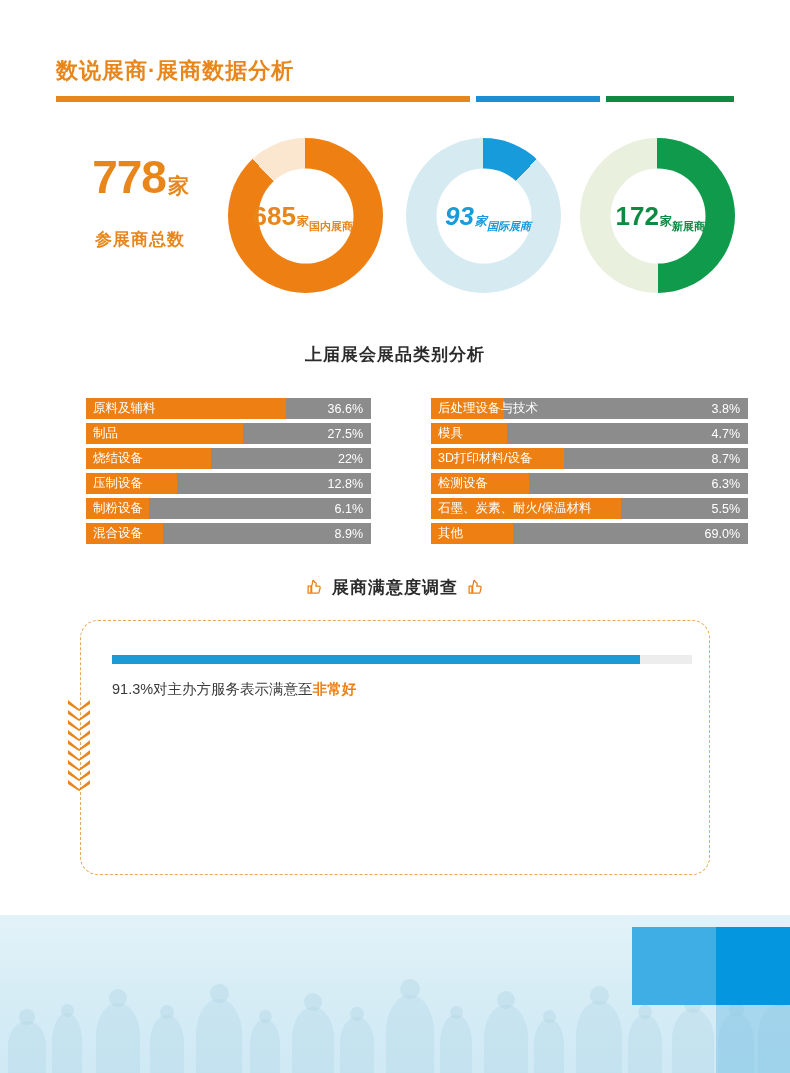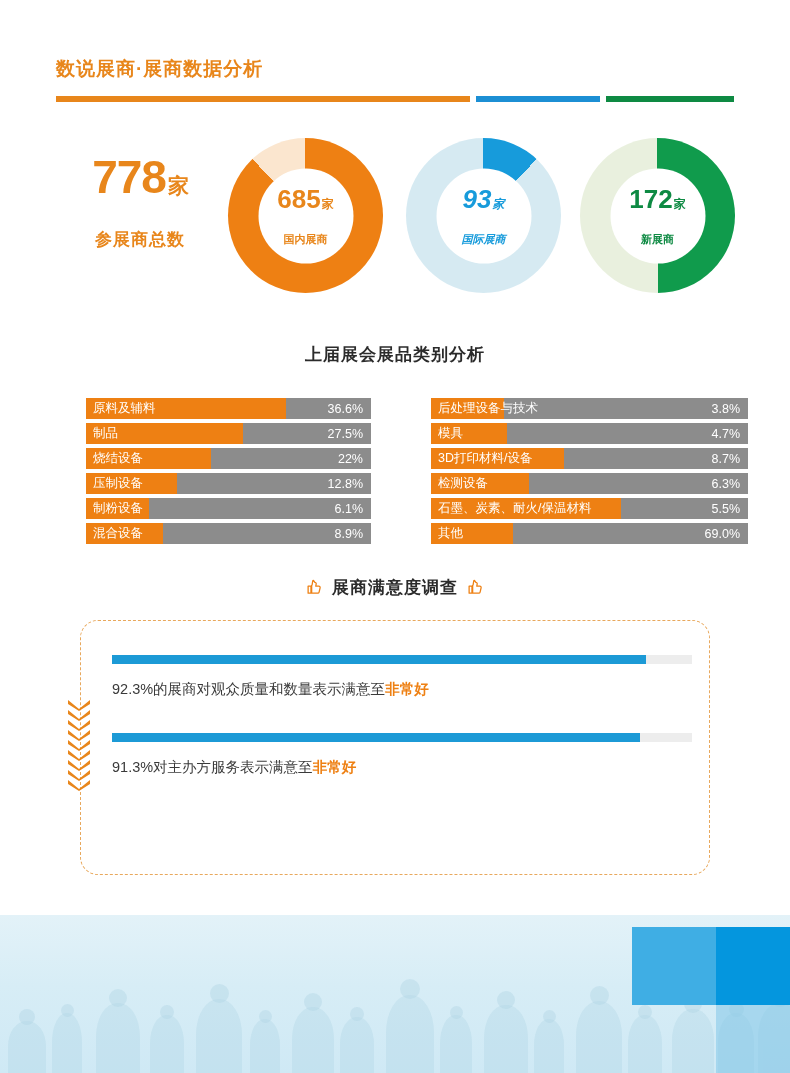--- a/index.html
+++ b/index.html
@@ -8,21 +8,21 @@
     background: #ffffff;
     font-family: "Liberation Sans", "DejaVu Sans", sans-serif;
     overflow: hidden;
   }
   .page { position: relative; width: 790px; height: 1073px; background: #fff; }
 
   
   .header { position: absolute; left: 0; top: 0; width: 790px; }
   .header-title {
     position: absolute; left: 56px; top: 56px;
-    font-size: 19px; font-weight: bold; color: #E8861B;
+    font-size: 22px; font-weight: bold; color: #E8861B;
     letter-spacing: 1px; white-space: nowrap;
   }
   .rule { position: absolute; top: 96px; height: 6px; }
   .rule-orange { left: 56px; width: 414px; background: #E8861B; }
   .rule-blue   { left: 476px; width: 124px; background: #1C8FD4; }
   .rule-green  { left: 606px; width: 128px; background: #0E8A43; }
 
   
   .donut-row { position: absolute; left: 0; top: 132px; width: 790px; height: 170px; }
 
@@ -34,21 +34,21 @@
   .total-num .unit { font-size: 21px; font-weight: bold; margin-left: 2px; }
   .total-label {
     margin-top: 28px; font-size: 17px; font-weight: bold; color: #E8861B;
     letter-spacing: 1px;
   }
 
   .donut { position: absolute; top: 6px; width: 155px; height: 155px; border-radius: 50%; }
   .donut .hole {
     position: absolute; left: 50%; top: 50%; transform: translate(-50%,-50%);
     width: 95px; height: 95px; border-radius: 50%; background: #fff;
-    display: flex; flex-direction: column; align-items: center; justify-content: center;
+    display: flex; align-items: center; justify-content: flex-end;
   }
   .donut .num { font-size: 26px; font-weight: bold; line-height: 1; white-space: nowrap; }
   .donut .num .unit { font-size: 12px; font-weight: bold; margin-left: 1px; }
   .donut .sub { margin-top: 20px; font-size: 11px; font-weight: bold; white-space: nowrap; }
 
   #donut-domestic { left: 228px; }
   #donut-intl     { left: 406px; font-style: italic; }
   #donut-new      { left: 580px; }
 
   .c-orange { color: #E8861B; }
@@ -285,26 +285,20 @@
       </svg>
       <svg class="chev" viewBox="0 0 22 11">
         <path d="M0 0 L11 9 L22 0 L22 4 L11 11 L0 4 Z" fill="#E8861B"></path>
       </svg>
       <svg class="chev" viewBox="0 0 22 11">
         <path d="M0 0 L11 9 L22 0 L22 4 L11 11 L0 4 Z" fill="#E8861B"></path>
       </svg>
     </div>
 
   <div class="sat-list" id="sat-list">
-      <div class="sat-item">
-        <div class="sat-track">
-          <div class="sat-fill" style="width: 92%;"></div>
-        </div>
-        <div class="sat-text"><span>92.3%的展商对观众质量和数量表示满意至</span><span class="hl">非常好</span></div>
-      </div>
       <div class="sat-item">
         <div class="sat-track">
           <div class="sat-fill" style="width: 91%;"></div>
         </div>
         <div class="sat-text"><span>91.3%对主办方服务表示满意至</span><span class="hl">非常好</span></div>
       </div>
     </div>
 
   <div class="footer">
     <div class="crowd" id="crowd">

